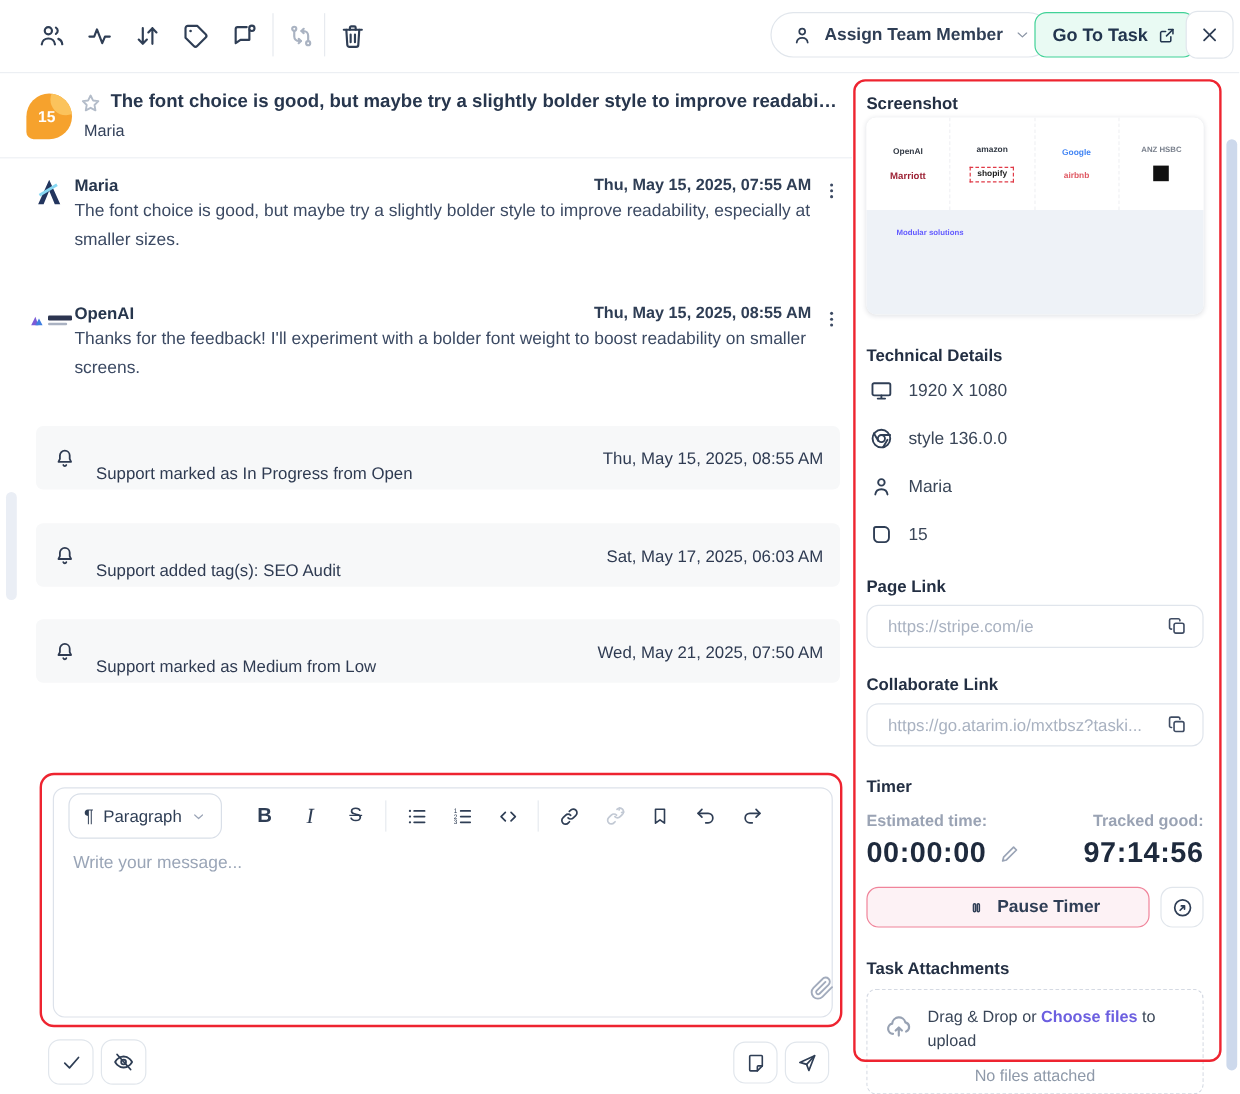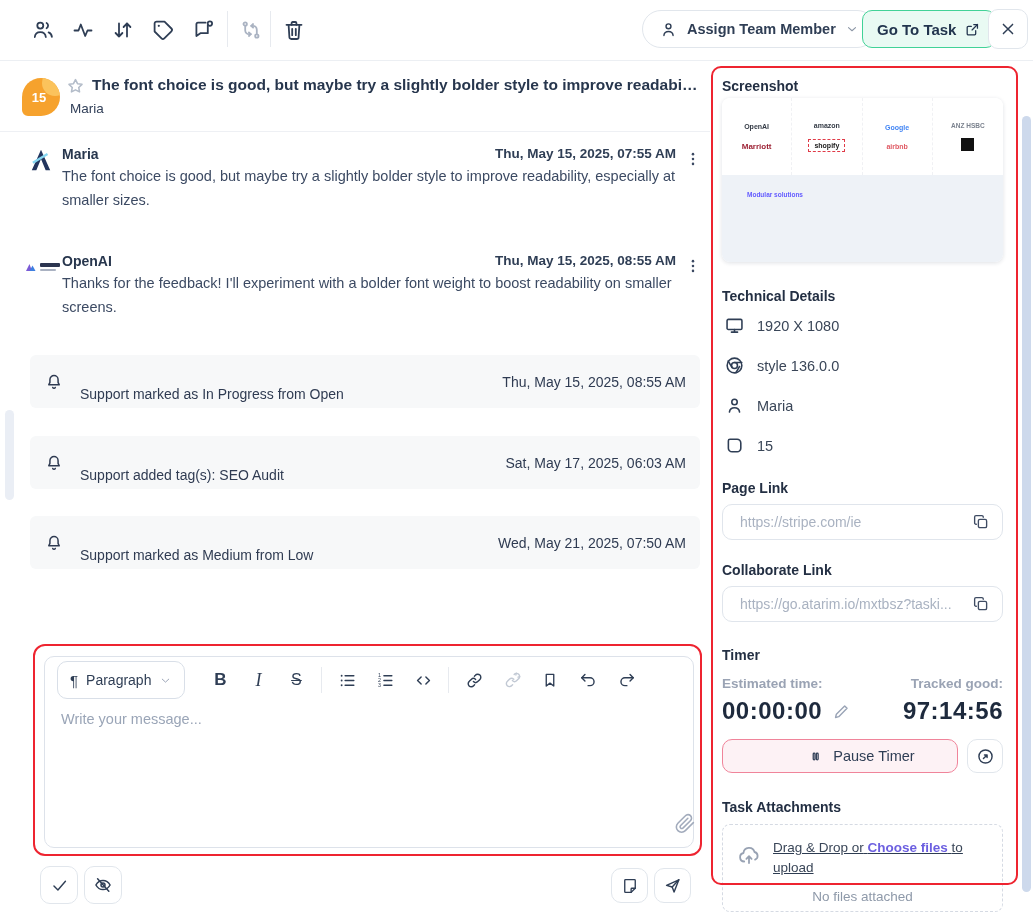--- a/index.html
+++ b/index.html
@@ -72,24 +72,24 @@
   .shot-link{font-size:6.5px;font-weight:700;color:#635bff;}
   .shot-hero{font-size:13.5px;line-height:17px;font-weight:700;color:#0a2540;margin-top:5px;}
   .trow{position:absolute;left:724px;display:flex;align-items:center;gap:12px;font-size:14.5px;color:#3a4658;}
   .lnkbox{position:absolute;left:722px;width:281px;height:36px;border:1px solid #e0e5ec;border-radius:10px;background:#fff;
         display:flex;align-items:center;padding:0 12px 0 15px;box-sizing:border-box;}
   .lnkbox input{flex:1;border:none;outline:none;font-family:Liberation Sans, sans-serif;font-size:14px;color:#a9b2c1;background:transparent;min-width:0;}
   .copybtn{background:none;border:none;color:#3f4c63;padding:0;cursor:pointer;}
   .tlabel{font-size:13.5px;font-weight:600;color:#9aa3b4;}
   .tval{font-size:24px;font-weight:700;color:#1e2a3d;letter-spacing:.5px;}
   .pausebtn{position:absolute;left:722px;top:739px;width:236px;height:34px;background:#fdf2f5;border:1.5px solid #f0849a;
-        border-radius:10px;display:flex;align-items:center;justify-content:center;gap:9px;font-size:14.5px;font-weight:400;
+        border-radius:10px;display:flex;align-items:center;justify-content:center;gap:9px;font-size:14.5px;font-weight:700;
         color:#2f3e55;cursor:pointer;padding-left:48px;}
   .dashed{position:absolute;left:722px;top:824px;width:281px;height:88px;border:1.5px dashed #d5dae3;border-radius:8px;
-        box-sizing:border-box;text-decoration:underline;}
+        box-sizing:border-box;}
   .dropline{font-size:13.5px;color:#3a4658;line-height:20px;}
   .choose{color:#6c5fe0;font-weight:600;cursor:pointer;}
   .nofiles{position:absolute;left:722px;top:889px;width:281px;text-align:center;font-size:13.5px;color:#8e99a9;}
   .scrollthumb{position:absolute;border-radius:5px;}
 </style>
 </head>
 <body>
 
 <div class="app">
 

